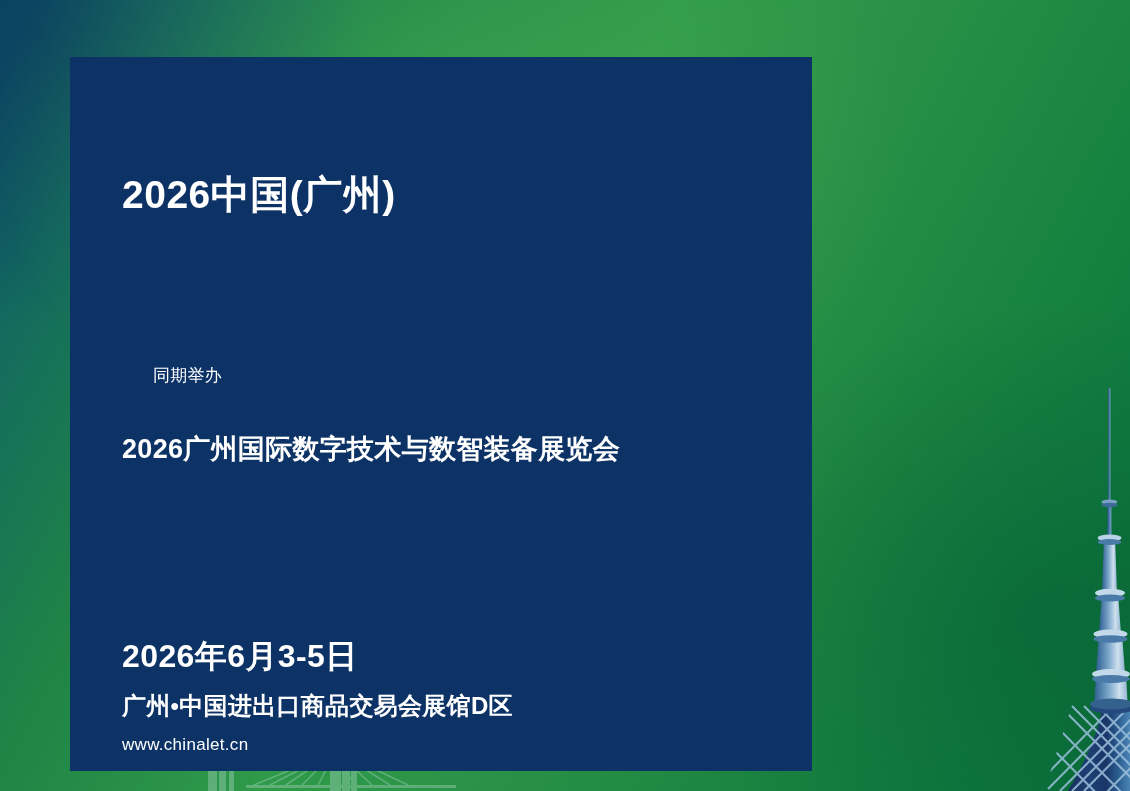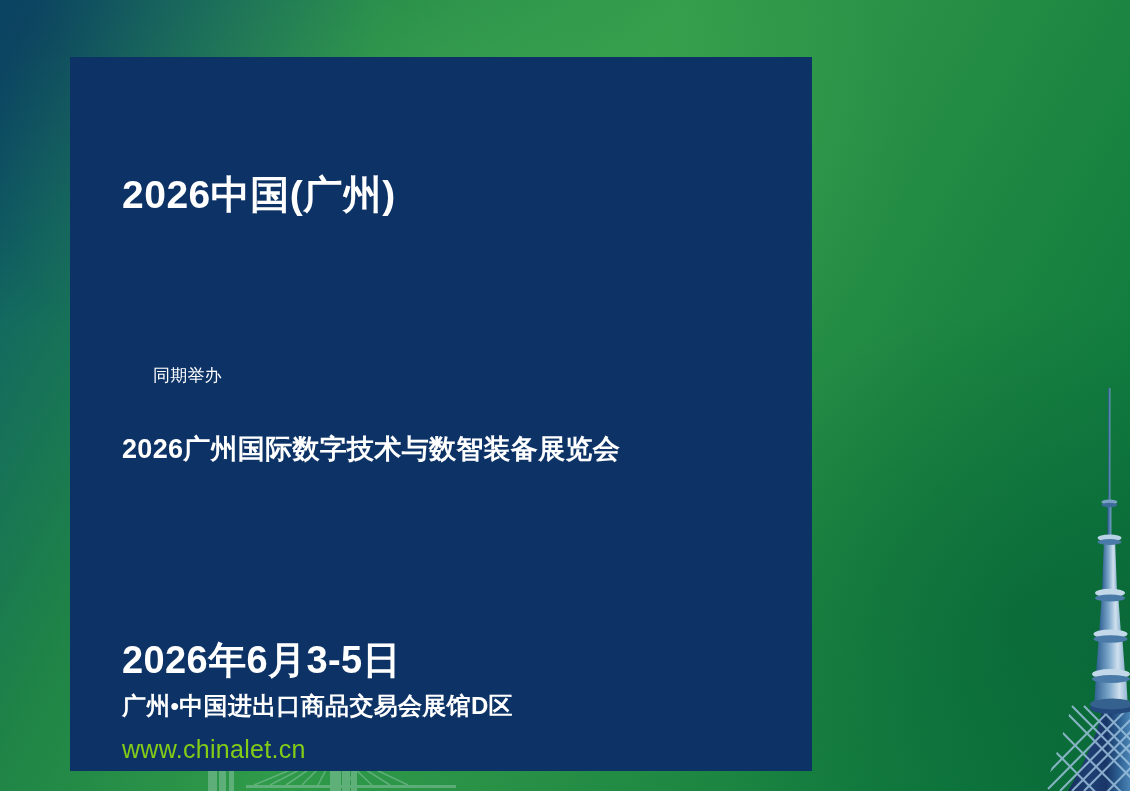--- a/index.html
+++ b/index.html
@@ -104,42 +104,42 @@
     letter-spacing: 0.3px;
   }
   #co-event-0 { top: 374px; }
   #co-event-1 { top: 410px; }
   #co-event-2 { top: 462px; }
 
   
   #date {
     left: 52px;
     top: 578px;
-    font-size: 38px;
+    font-size: 32px;
     font-weight: bold;
     letter-spacing: 0.4px;
   }
 
   
   #venue {
     left: 52px;
     top: 633px;
     font-size: 24px;
     font-weight: bold;
     letter-spacing: 0.3px;
     text-align: right;
   }
 
   
   #website {
     left: 52px;
     top: 678px;
-    font-size: 25px;
+    font-size: 17px;
     font-weight: normal;
-    color: #84cc16;
+    color: #ffffff;
     letter-spacing: 0.3px;
   }
 </style>
 </head>
 <body>
 
 <div id="poster">
 
   <div id="bg-bloom"></div>
 

